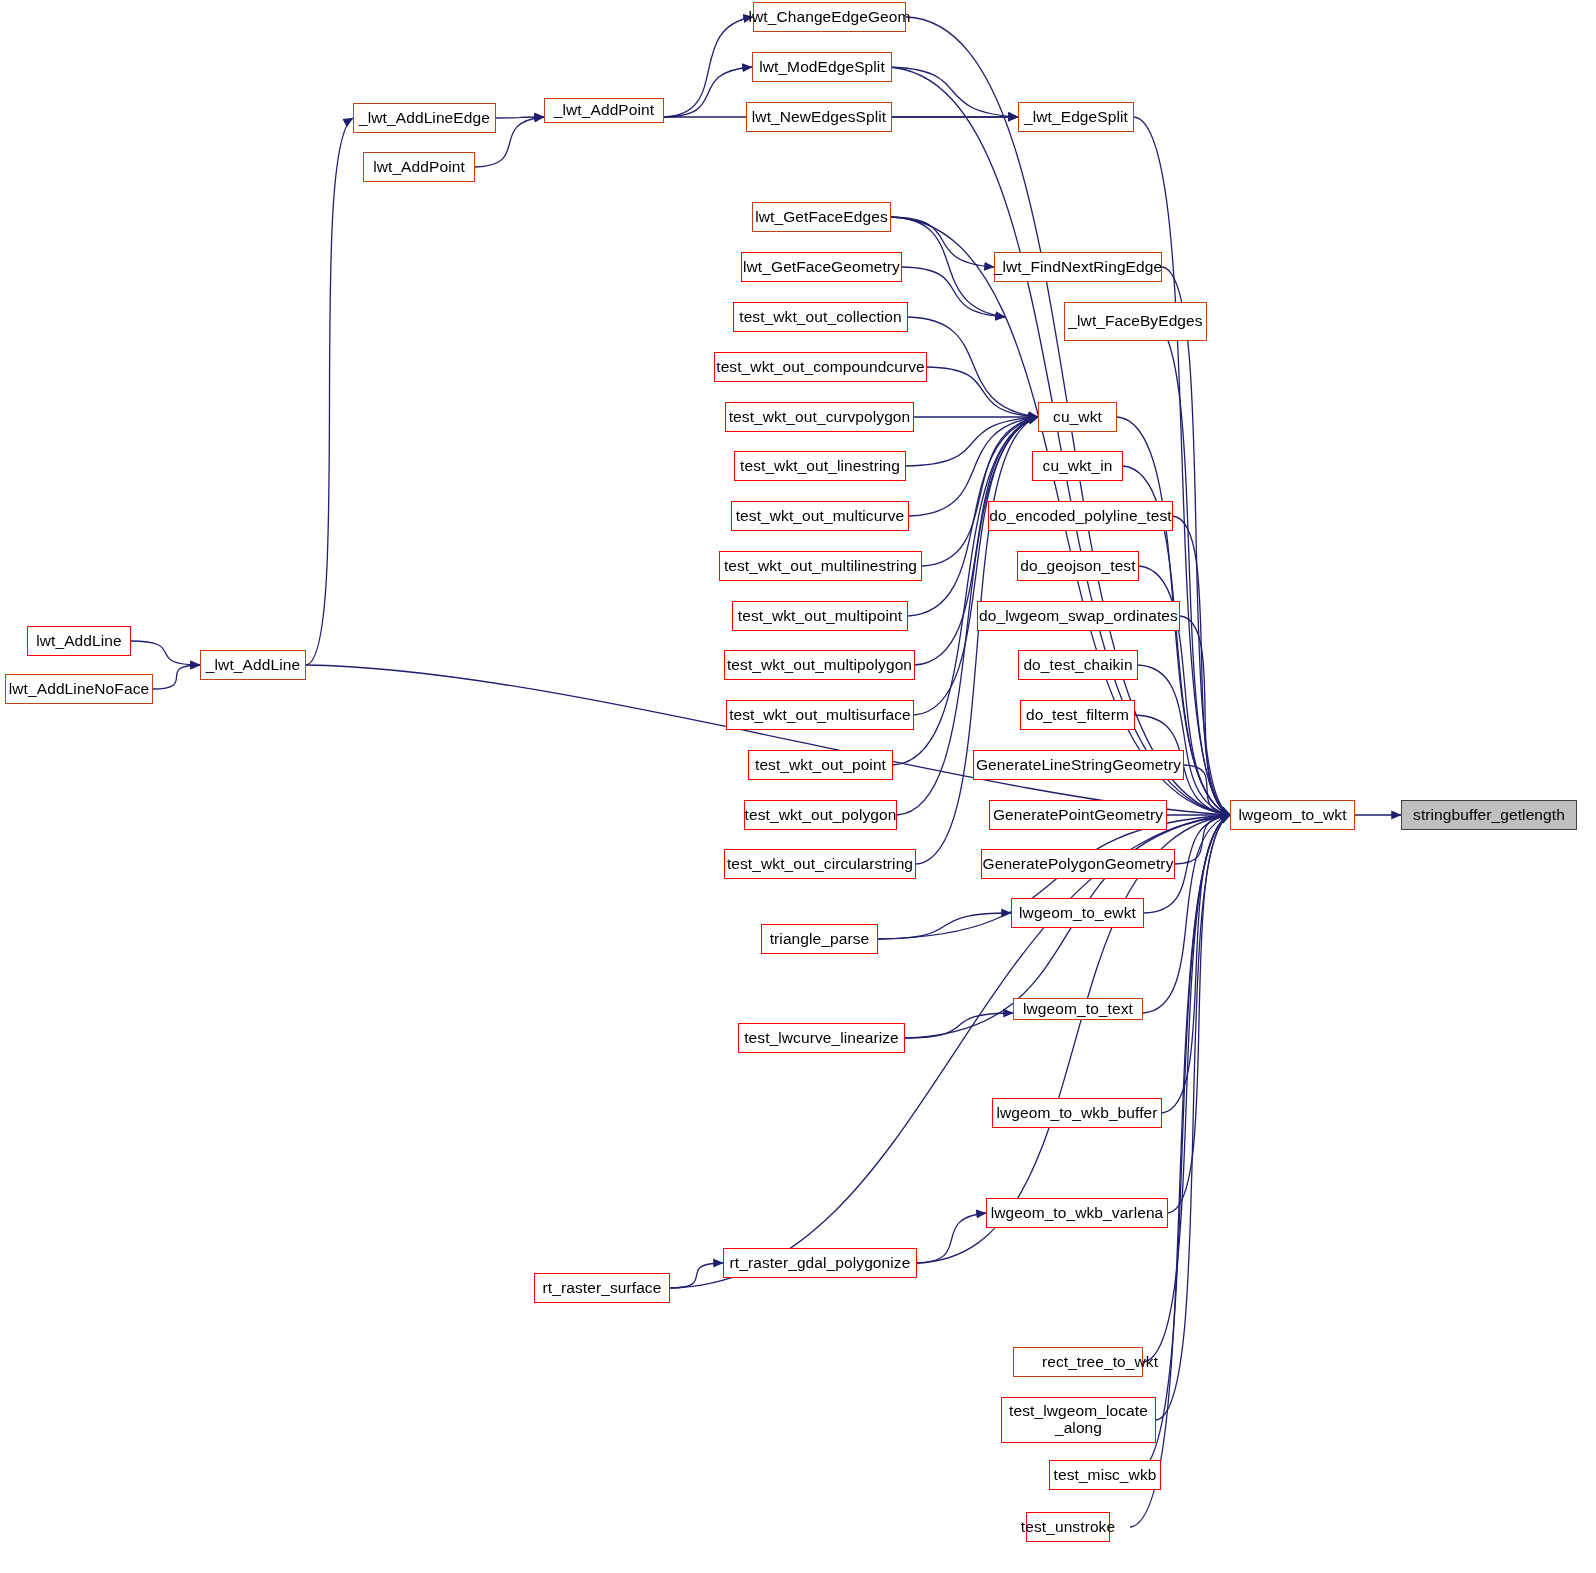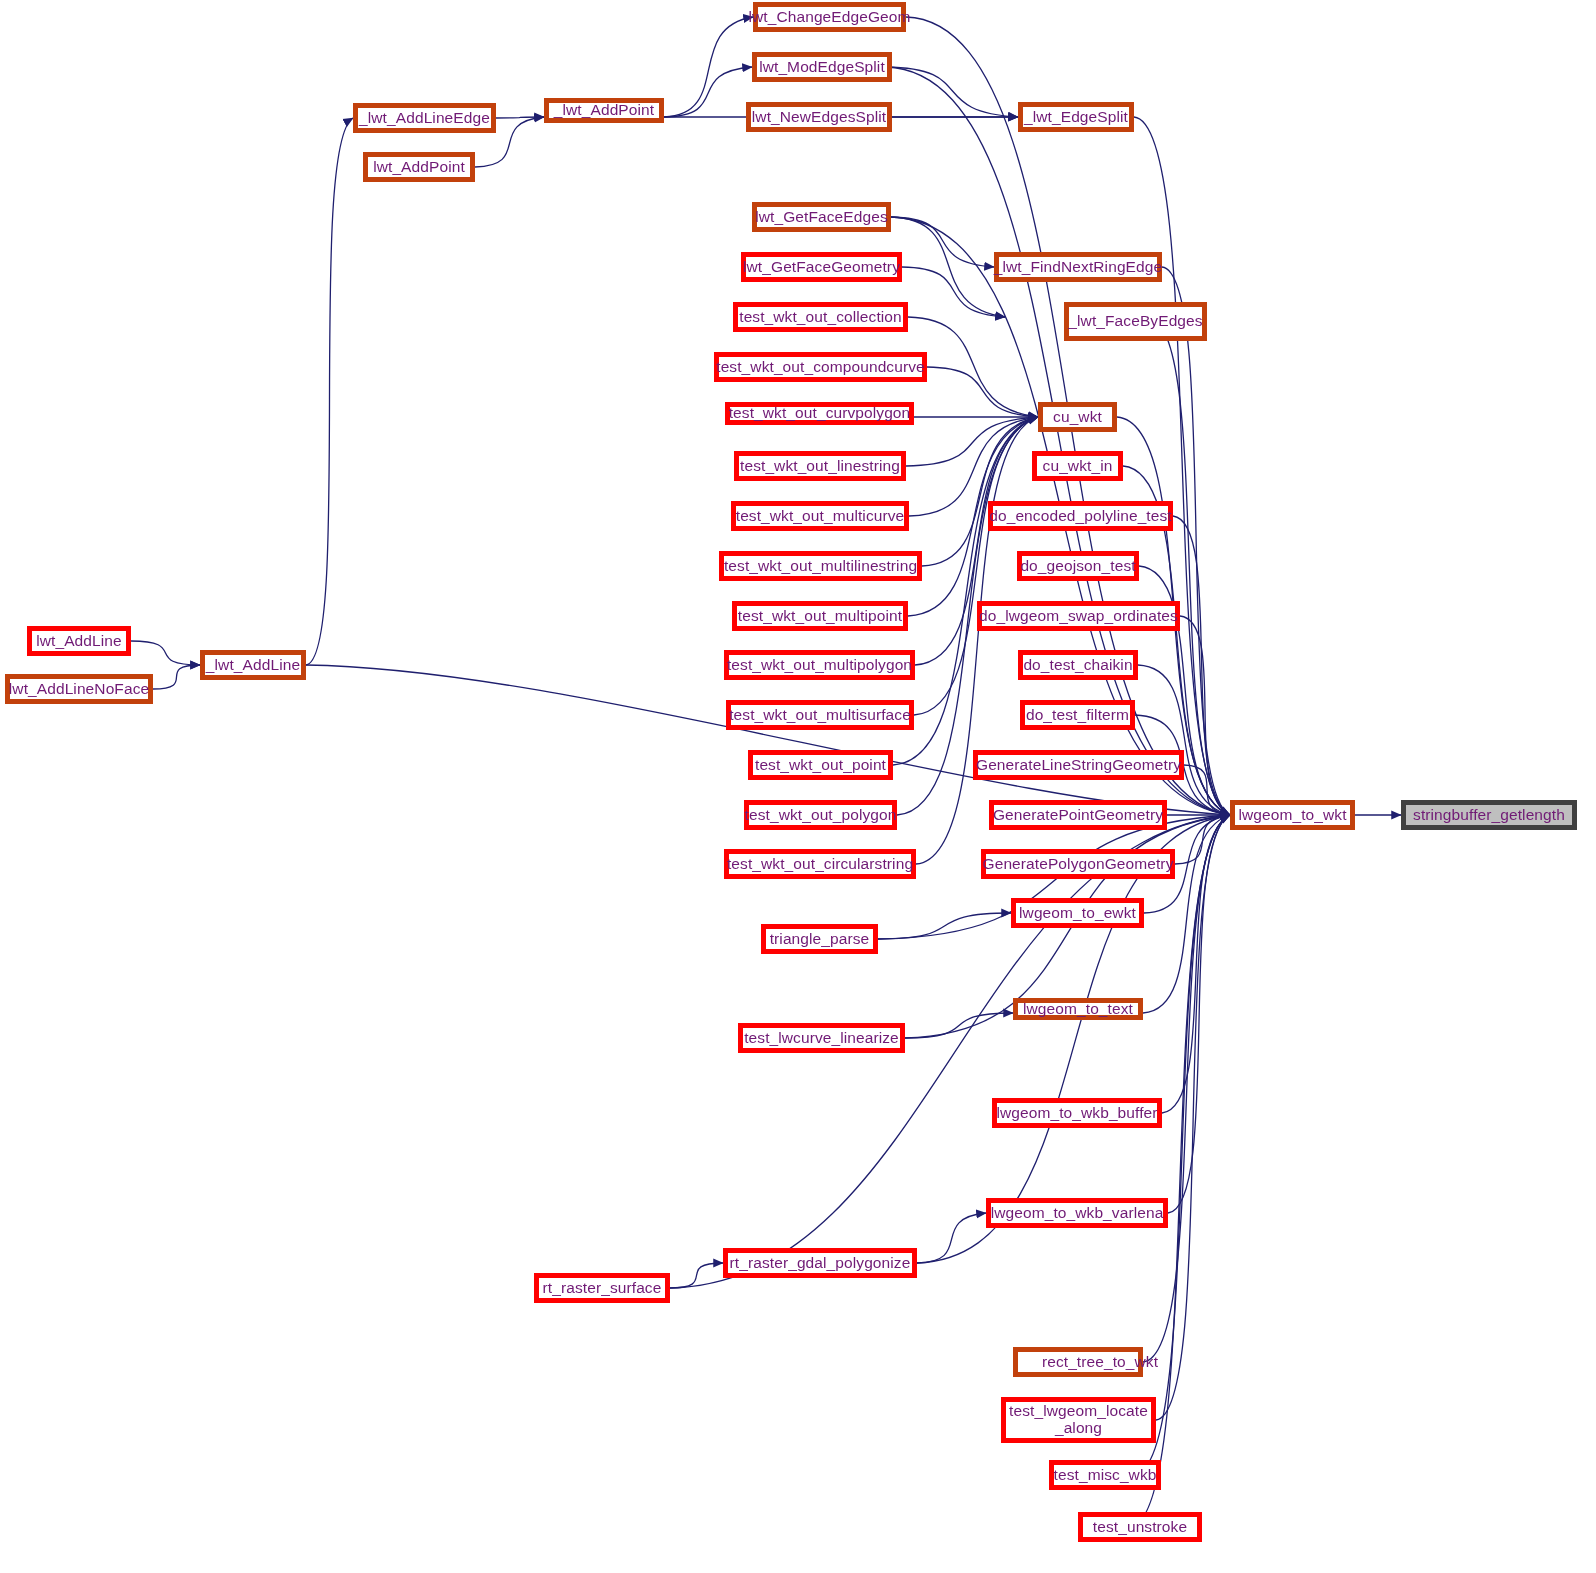--- a/index.html
+++ b/index.html
@@ -24,22 +24,22 @@
     pointer-events: none;
   }
   .node {
     position: absolute;
     box-sizing: border-box;
     display: flex;
     align-items: center;
     justify-content: center;
     text-align: center;
     background: #ffffff;
-    border: 5px solid #c2410c;
-    color: #701a75;
+    border: 1px solid #c2410c;
+    color: #000000;
     font-size: 15.5px;
     line-height: 1.08;
     white-space: pre-line;
     letter-spacing: 0.1px;
     z-index: 5;
   }
   .node.red {
     border-color: #ff0000;
   }
   .node.highlight {
@@ -123,21 +123,21 @@
     <div class="node" style="left: 1018px; top: 102px; width: 116px; height: 30px;">_lwt_EdgeSplit</div>
     <div class="node" style="left: 353px; top: 103px; width: 143px; height: 30px;">_lwt_AddLineEdge</div>
     <div class="node" style="left: 544px; top: 98px; width: 120px; height: 25px;">_lwt_AddPoint</div>
     <div class="node" style="left: 363px; top: 152px; width: 112px; height: 30px;">lwt_AddPoint</div>
     <div class="node" style="left: 752px; top: 202px; width: 139px; height: 30px;">lwt_GetFaceEdges</div>
     <div class="node" style="left: 994px; top: 252px; width: 168px; height: 30px;">_lwt_FindNextRingEdge</div>
     <div class="node red" style="left: 741px; top: 252px; width: 161px; height: 30px;">lwt_GetFaceGeometry</div>
     <div class="node" style="left: 1064px; top: 302px; width: 143px; height: 39px;">_lwt_FaceByEdges</div>
     <div class="node red" style="left: 733px; top: 302px; width: 175px; height: 30px;">test_wkt_out_collection</div>
     <div class="node red" style="left: 714px; top: 352px; width: 213px; height: 30px;">test_wkt_out_compoundcurve</div>
-    <div class="node red" style="left: 725px; top: 402px; width: 189px; height: 23px;">test_wkt_out_curvpolygon</div>
+    <div class="node red" style="left: 725px; top: 402px; width: 189px; height: 30px;">test_wkt_out_curvpolygon</div>
     <div class="node" style="left: 1038px; top: 402px; width: 79px; height: 30px;">cu_wkt</div>
     <div class="node red" style="left: 734px; top: 451px; width: 172px; height: 30px;">test_wkt_out_linestring</div>
     <div class="node red" style="left: 1032px; top: 451px; width: 91px; height: 30px;">cu_wkt_in</div>
     <div class="node red" style="left: 731px; top: 501px; width: 178px; height: 30px;">test_wkt_out_multicurve</div>
     <div class="node red" style="left: 988px; top: 501px; width: 185px; height: 30px;">do_encoded_polyline_test</div>
     <div class="node red" style="left: 719px; top: 551px; width: 203px; height: 30px;">test_wkt_out_multilinestring</div>
     <div class="node red" style="left: 1017px; top: 551px; width: 122px; height: 30px;">do_geojson_test</div>
     <div class="node red" style="left: 732px; top: 601px; width: 176px; height: 30px;">test_wkt_out_multipoint</div>
     <div class="node red" style="left: 977px; top: 601px; width: 203px; height: 30px;">do_lwgeom_swap_ordinates</div>
     <div class="node red" style="left: 724px; top: 650px; width: 191px; height: 30px;">test_wkt_out_multipolygon</div>
@@ -157,17 +157,17 @@
     <div class="node" style="left: 1013px; top: 998px; width: 130px; height: 22px;">lwgeom_to_text</div>
     <div class="node red" style="left: 738px; top: 1023px; width: 167px; height: 30px;">test_lwcurve_linearize</div>
     <div class="node red" style="left: 992px; top: 1098px; width: 170px; height: 30px;">lwgeom_to_wkb_buffer</div>
     <div class="node red" style="left: 986px; top: 1198px; width: 182px; height: 30px;">lwgeom_to_wkb_varlena</div>
     <div class="node red" style="left: 723px; top: 1248px; width: 194px; height: 30px;">rt_raster_gdal_polygonize</div>
     <div class="node red" style="left: 534px; top: 1273px; width: 136px; height: 30px;">rt_raster_surface</div>
     <div class="node" style="left: 1013px; top: 1347px; width: 130px; height: 30px; padding-left: 44px;">rect_tree_to_wkt</div>
     <div class="node red" style="left: 1001px; top: 1397px; width: 155px; height: 46px;">test_lwgeom_locate
 _along</div>
     <div class="node red" style="left: 1022px; top: 1460px; width: 112px; height: 30px; margin-left: 27px;">test_misc_wkb</div>
-    <div class="node red" style="left: 1078px; top: 1512px; width: 124px; height: 30px;">test_unstroke</div>
+    <div class="node red" style="left: 1026px; top: 1512px; width: 84px; height: 30px;">test_unstroke</div>
     <div class="node red" style="left: 27px; top: 626px; width: 104px; height: 30px;">lwt_AddLine</div>
     <div class="node" style="left: 200px; top: 650px; width: 106px; height: 30px;">_lwt_AddLine</div>
     <div class="node" style="left: 5px; top: 674px; width: 148px; height: 30px;">lwt_AddLineNoFace</div>
   </div>
 
 </body></html>

